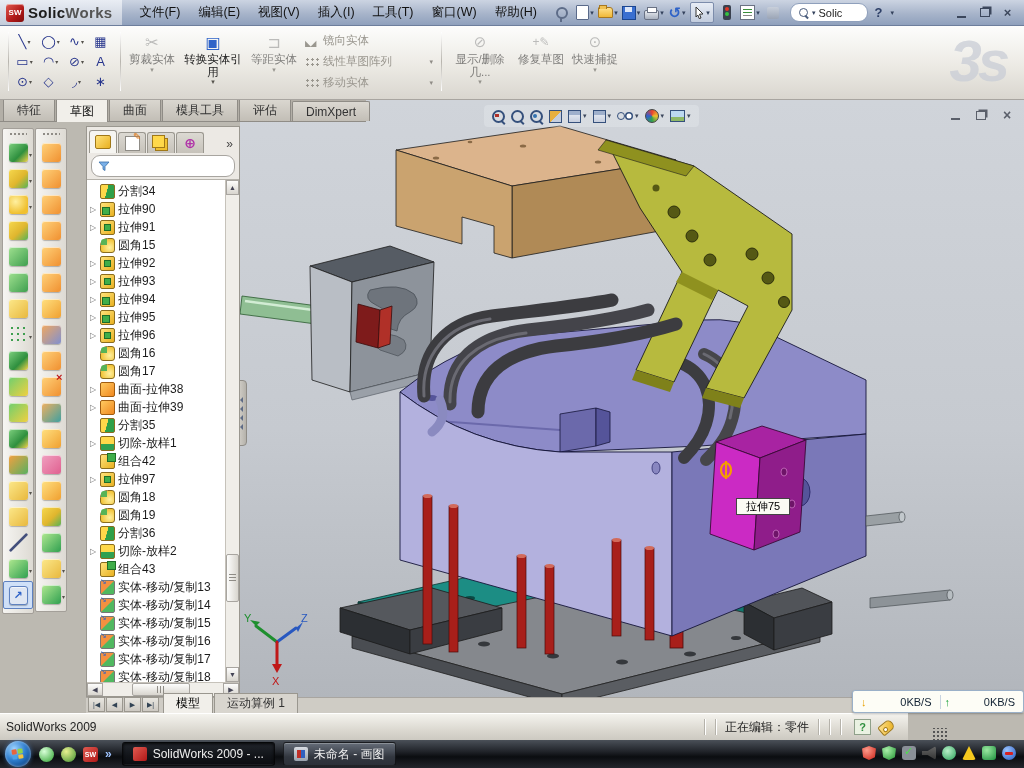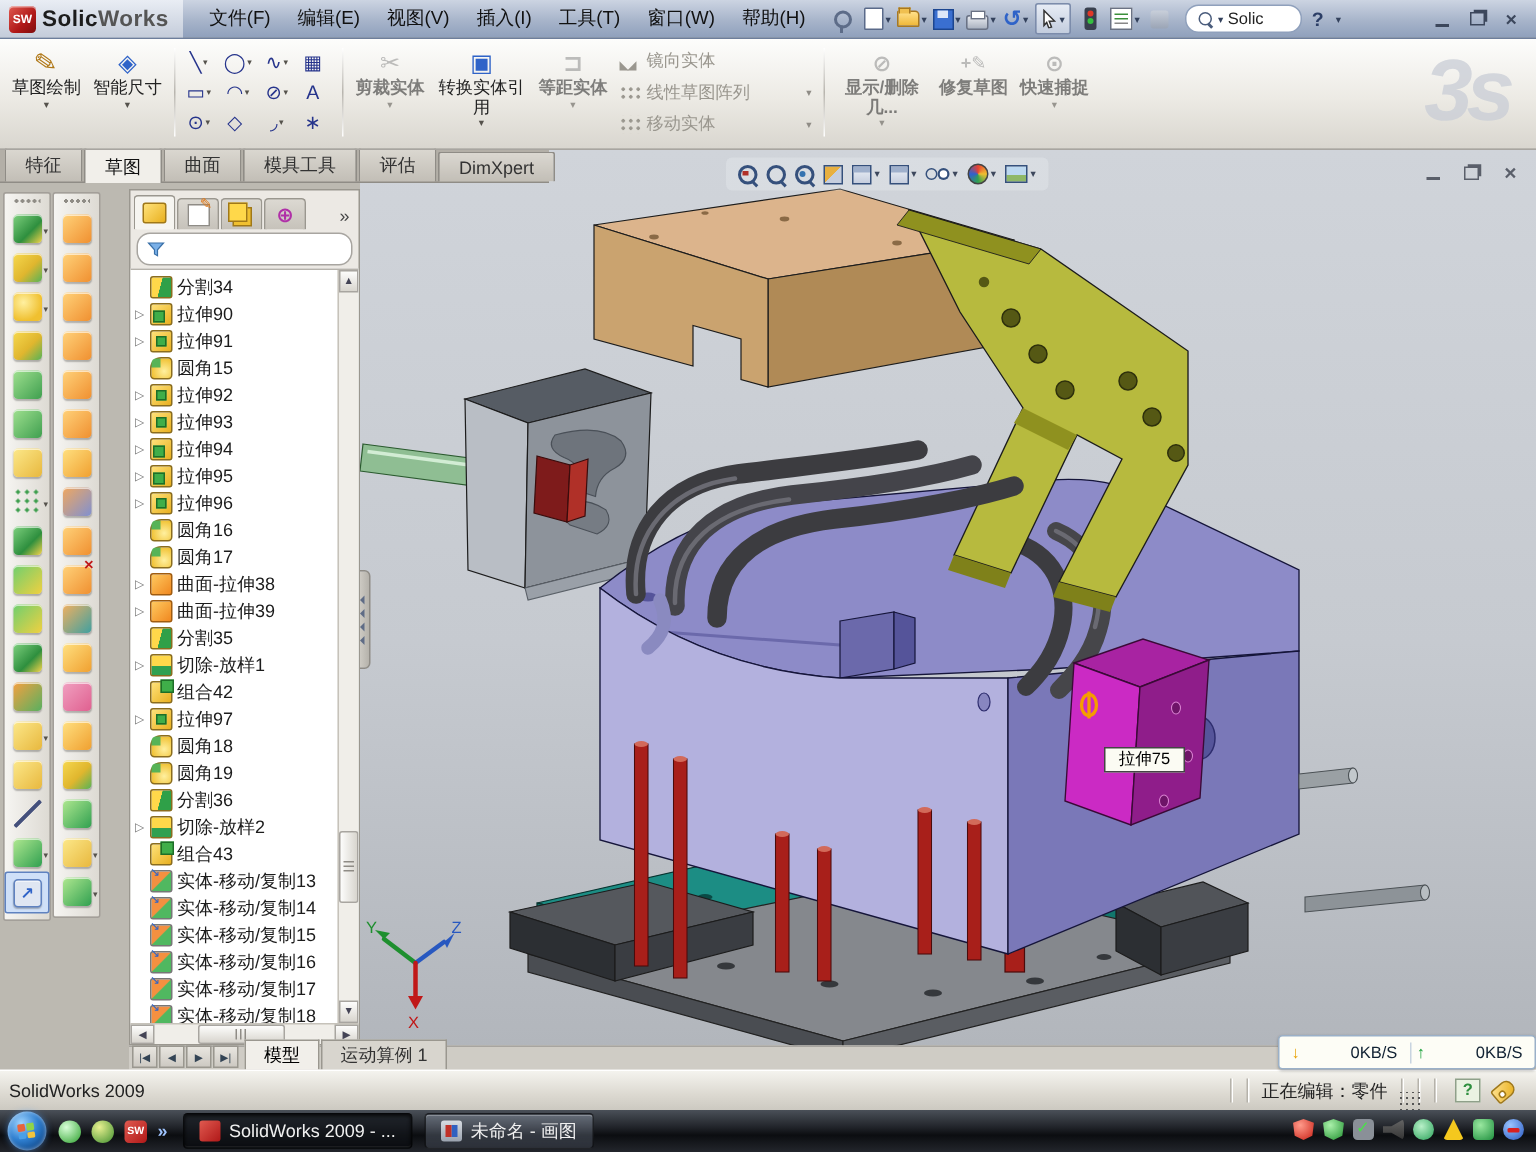--- a/index.html
+++ b/index.html
@@ -54,21 +54,21 @@
   
   .ribbon{position:absolute;left:0;top:26px;width:1024px;height:74px;
     background:linear-gradient(#fdfdfc,#eceae4 55%,#d9d6cf);border-bottom:1px solid #a8a5a0;
     box-sizing:border-box;display:flex;align-items:stretch;padding:3px 4px 5px 4px;z-index:25;}
   .rsep{width:1px;background:linear-gradient(#fff,#b8b5ae,#fff);margin:3px 4px;}
   .rbtn{display:flex;flex-direction:column;align-items:center;justify-content:flex-start;
     min-width:48px;max-width:62px;padding:2px 3px;border-radius:2px;cursor:default;}
   .rbtn .ricon{height:22px;display:flex;align-items:center;justify-content:center;font-size:17px;color:#26348c;}
   .rbtn .rlabel{font-size:11.5px;line-height:12.5px;text-align:center;color:#222;white-space:pre-wrap;}
   .rbtn .rcaret{font-size:7px;color:#55524c;height:8px;}
-  .rbtn[data-on="false"]{opacity:.55;font-weight:bold;} .rbtn[data-on="false"] .ricon{color:#8f8c86;filter:grayscale(1);}
+  .rbtn[data-on="false"]{opacity:.55;} .rbtn[data-on="false"] .ricon{color:#8f8c86;filter:grayscale(1);}
   .rbtn[data-icon="sketch-pencil"] .ricon::before{content:"✎";color:#b07818;font-size:18px;transform:rotate(-10deg);}
   .rbtn[data-icon="smart-dimension"] .ricon::before{content:"◈";color:#2f63c8;font-size:16px;}
   .rbtn[data-icon="trim"] .ricon::before{content:"✂";font-size:16px;}
   .rbtn[data-icon="convert"] .ricon::before{content:"▣";color:#2f63c8;font-size:16px;}
   .rbtn[data-icon="offset"] .ricon::before{content:"⊐";font-size:16px;}
   .rbtn[data-icon="display-delete"] .ricon::before{content:"⊘";font-size:15px;}
   .rbtn[data-icon="repair"] .ricon::before{content:"+✎";font-size:12px;}
   .rbtn[data-icon="quick-snap"] .ricon::before{content:"⊙";font-size:15px;}
   .rbtn[data-icon="rapid-sketch"] .ricon{background:linear-gradient(135deg,#ffe27a,#4a86e0);border-radius:3px;width:20px;}
   .rbtn[data-icon="rapid-sketch"] .ricon::before{content:"ϟ";color:#b02000;font-weight:bold;font-size:15px;}
@@ -203,21 +203,21 @@
   .hscroll .thumb i{width:1px;height:7px;background:#8f8c86;}
   
   .modelrow{position:absolute;left:86px;top:697px;width:938px;height:16px;background:#cfccc5;z-index:12;
     display:flex;align-items:flex-end;border-top:1px solid #a8a5a0;box-sizing:border-box;}
   .mnav{display:flex;gap:1px;padding:1px 4px 1px 2px;}
   .mnav span{width:15px;height:13px;background:linear-gradient(#e8e6e0,#cdc9c2);border:1px solid #9a978f;
     font-size:7px;color:#345;display:flex;align-items:center;justify-content:center;}
   .mtab{padding:1px 12px;font-size:12px;border:1px solid #9a978f;border-bottom:none;background:#d8d5ce;color:#333;margin-right:1px;}
   .mtab[data-active="true"]{background:#f1efea;color:#000;}
   
-  .statusbar{position:absolute;left:0;top:713px;width:1024px;height:27px;
+  .statusbar{position:absolute;left:0;top:713px;width:908px;height:27px;
     background:linear-gradient(#f4f3ee,#dcd9d1 60%,#ccc9c1);border-top:1px solid #fff;box-sizing:border-box;
     display:flex;align-items:center;z-index:12;}
   .statusbar .app{padding-left:6px;font-size:12px;color:#222;flex:1;}
   .ssep{width:1px;height:16px;background:#b5b2aa;box-shadow:1px 0 0 #fff;margin:0 5px;}
   .editing{font-size:12px;color:#222;padding:0 4px;}
   .qhelp{width:15px;height:14px;background:#eaf2e2;border:1px solid #8fa08a;color:#2e8f3e;font-weight:bold;
     font-size:11px;display:flex;align-items:center;justify-content:center;margin:0 8px;}
   .tagicon{width:13px;height:9px;background:linear-gradient(135deg,#ffe08a,#e8b020);border:1px solid #a07818;
     border-radius:2px 5px 5px 2px;transform:rotate(-40deg);margin-right:14px;position:relative;}
   .tagicon::before{content:"";position:absolute;left:2px;top:3px;width:3px;height:3px;border-radius:50%;background:#fff;border:1px solid #a07818;}
@@ -346,34 +346,20 @@
     <span class="wb">
         <span class="rest"></span>
       </span>
     <span class="wb">
         <span class="x">×</span>
       </span>
   </div>
 </div>
 
 <div class="ribbon">
-  <div style="display:flex;">
-
-      <div class="rbtn" data-on="true" data-icon="sketch-pencil">
-        <span class="ricon"></span>
-        <span class="rlabel">草图绘制</span>
-        <span class="rcaret">▾</span>
-      </div>
-
-      <div class="rbtn" data-on="true" data-icon="smart-dimension">
-        <span class="ricon"></span>
-        <span class="rlabel">智能尺寸</span>
-        <span class="rcaret">▾</span>
-      </div>
-    </div>
   <div class="rsep"></div>
   <div class="palette">
 
       <span class="pcell">
         <i>╲</i>
         <em>▾</em>
       </span>
 
       <span class="pcell">
         <i>◯</i>

